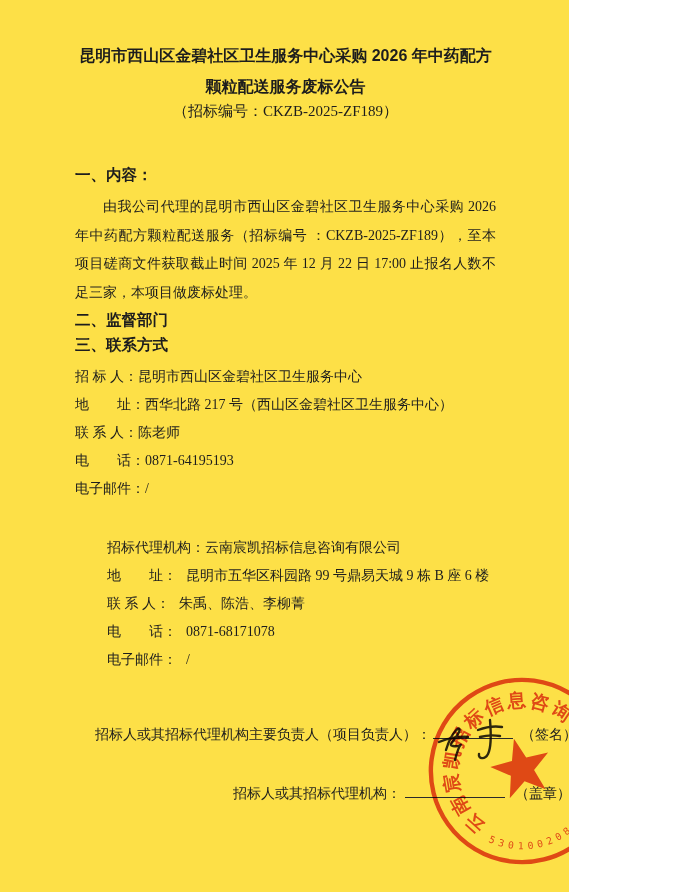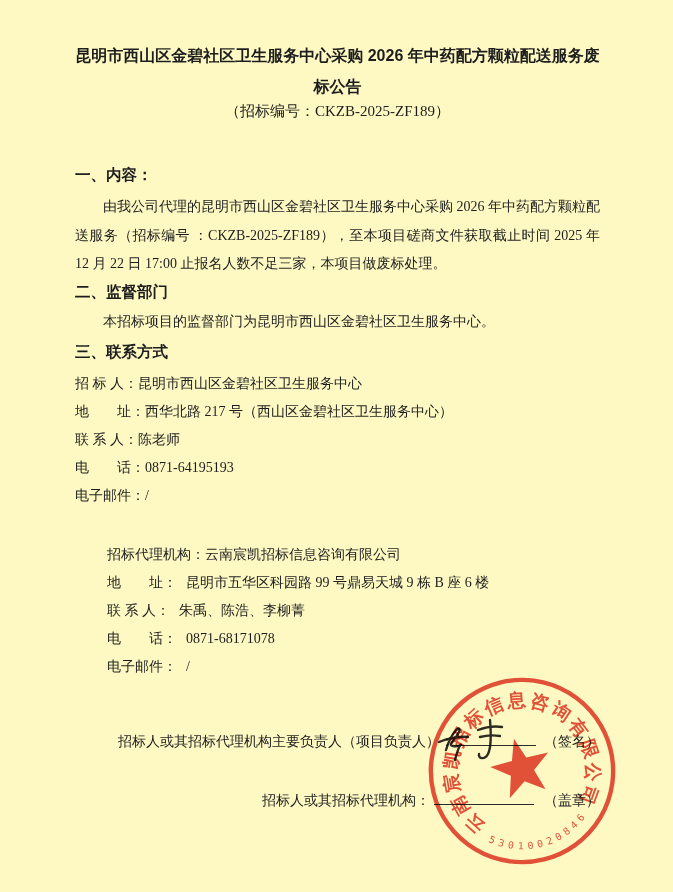--- a/index.html
+++ b/index.html
@@ -1,19 +1,19 @@
 <!DOCTYPE html>
 <html><head>
 <meta charset="utf-8">
 <style>
   html,body{margin:0;padding:0;background:#ffffff;}
   .page{
     position:relative;
-    width:673px;height:892px;
-    background:#fef9c3;
+    width:569px;height:892px;
+    background:#fde047;
     color:#1d1d1d;
     font-family:"Liberation Serif","DejaVu Serif",serif;
     overflow:hidden;
   }
   .content{padding:40px 73px 0 75px;}
 
   .doc-title{
     font-family:"Liberation Sans","DejaVu Sans",sans-serif;
     font-weight:bold;
     font-size:16px;line-height:31px;
@@ -101,21 +101,20 @@
 <div class="page">
   <div class="content">
 
     <h1 class="doc-title">昆明市西山区金碧社区卫生服务中心采购 2026 年中药配方颗粒配送服务废标公告</h1>
     <div class="doc-subtitle">（招标编号：CKZB-2025-ZF189）</div>
 
     <h2 class="sec-heading h1">一、内容：</h2>
     <p class="para p1">由我公司代理的昆明市西山区金碧社区卫生服务中心采购 2026 年中药配方颗粒配送服务（招标编号 ：CKZB-2025-ZF189），至本项目磋商文件获取截止时间 2025 年 12 月 22 日 17:00 止报名人数不足三家，本项目做废标处理。</p>
 
     <h2 class="sec-heading h2">二、监督部门</h2>
-    <p class="para p2">本招标项目的监督部门为昆明市西山区金碧社区卫生服务中心。</p>
 
     <h2 class="sec-heading h3">三、联系方式</h2>
 
     <div class="contact tenderer">
       <div class="crow">
         <span class="lab">招 标 人：</span>
         <span class="val">昆明市西山区金碧社区卫生服务中心</span>
       </div>
       <div class="crow">
         <span class="lab">地　　址：</span>

